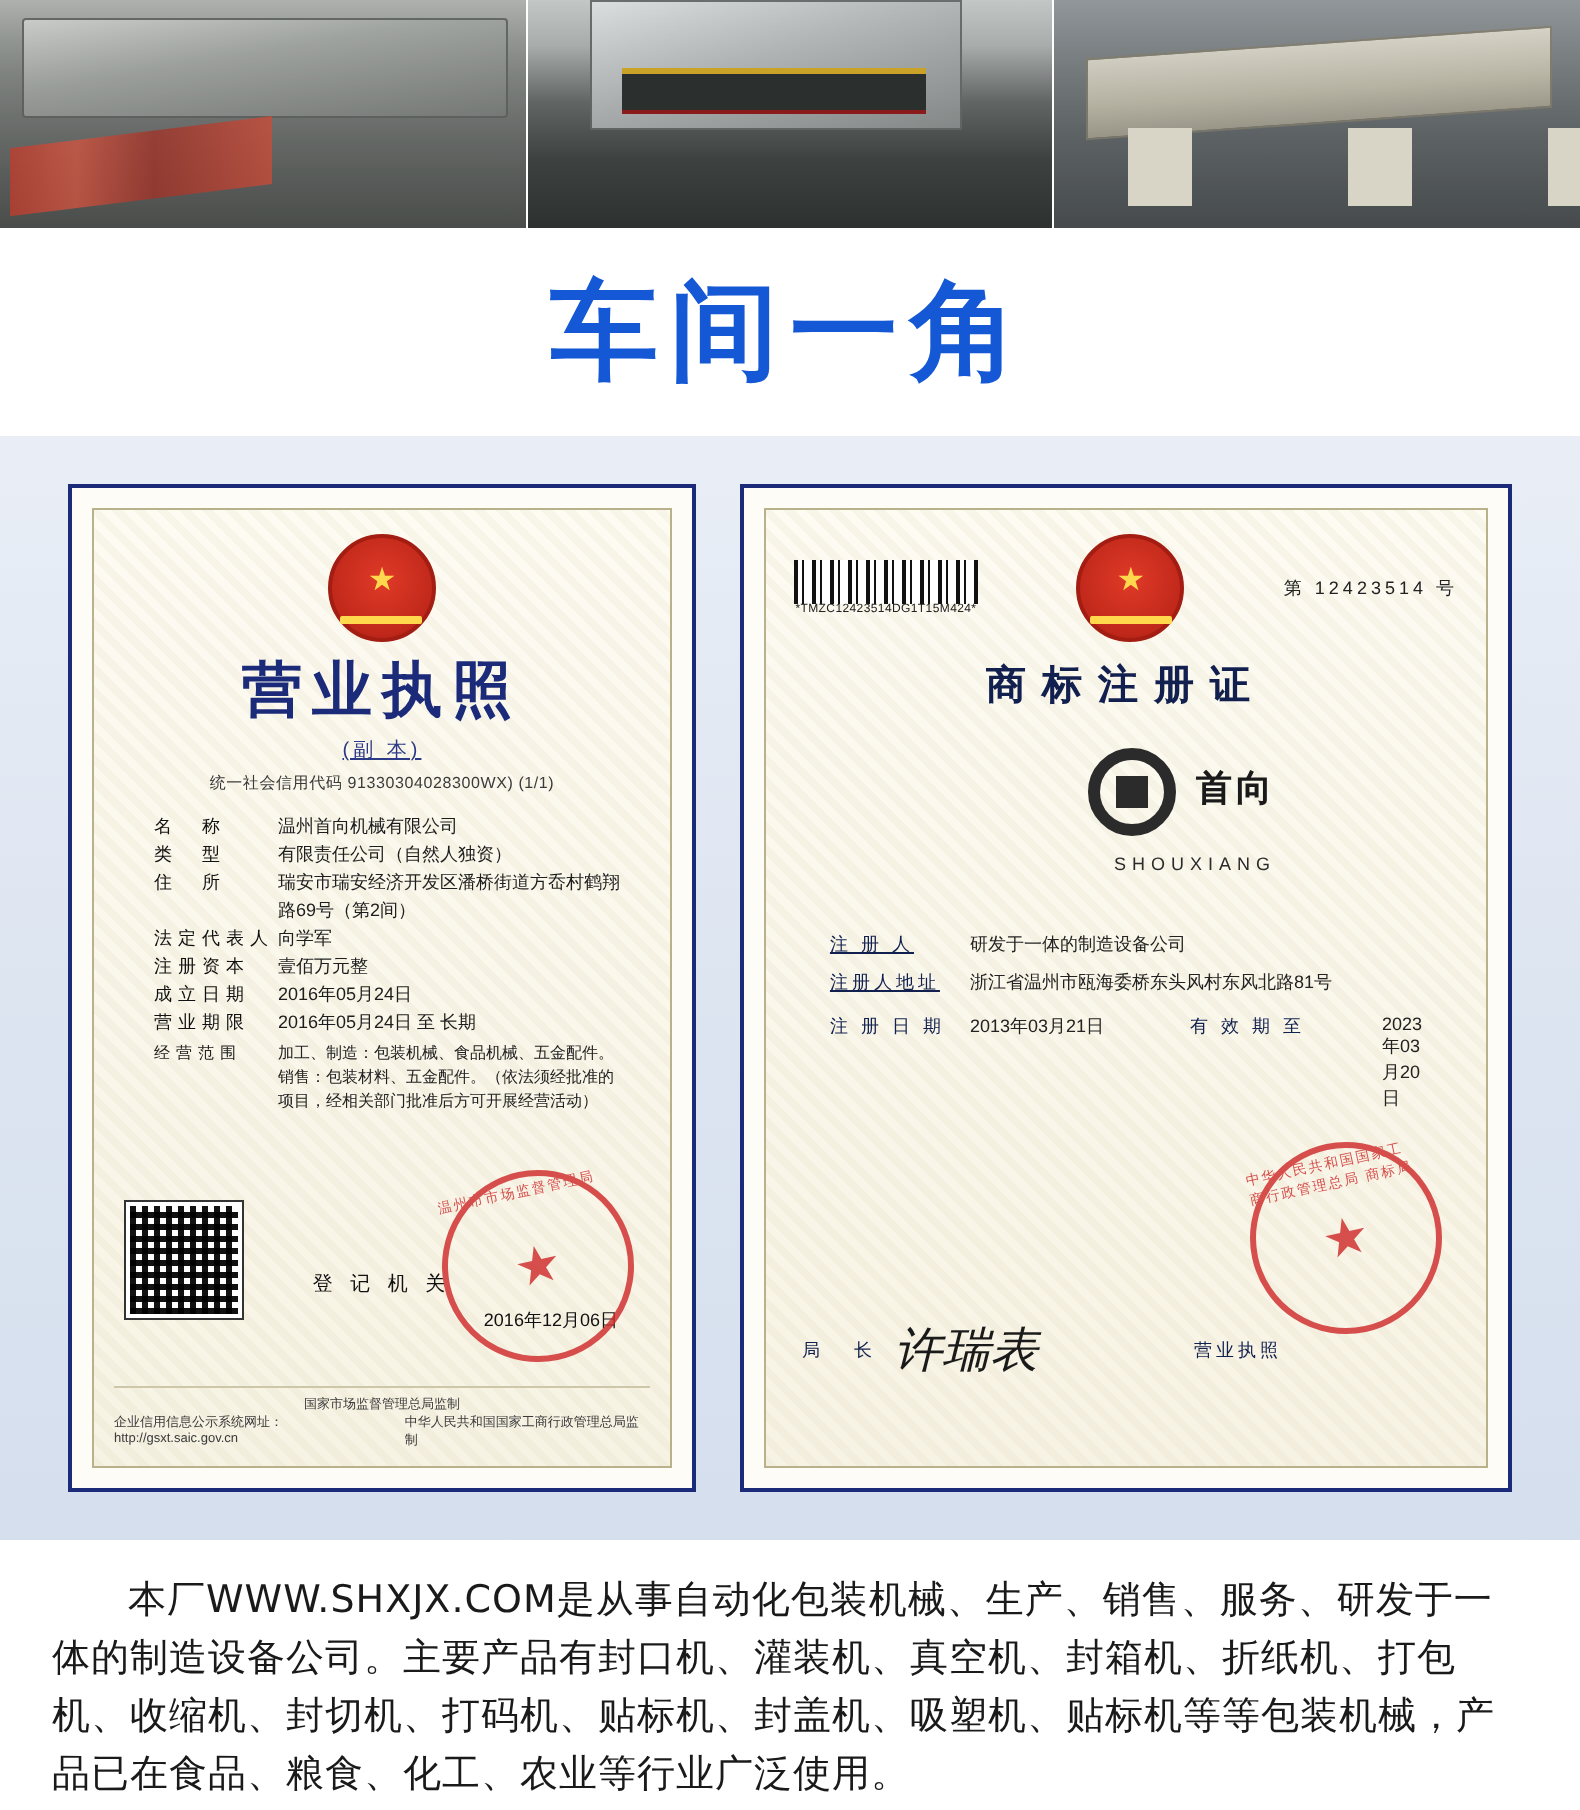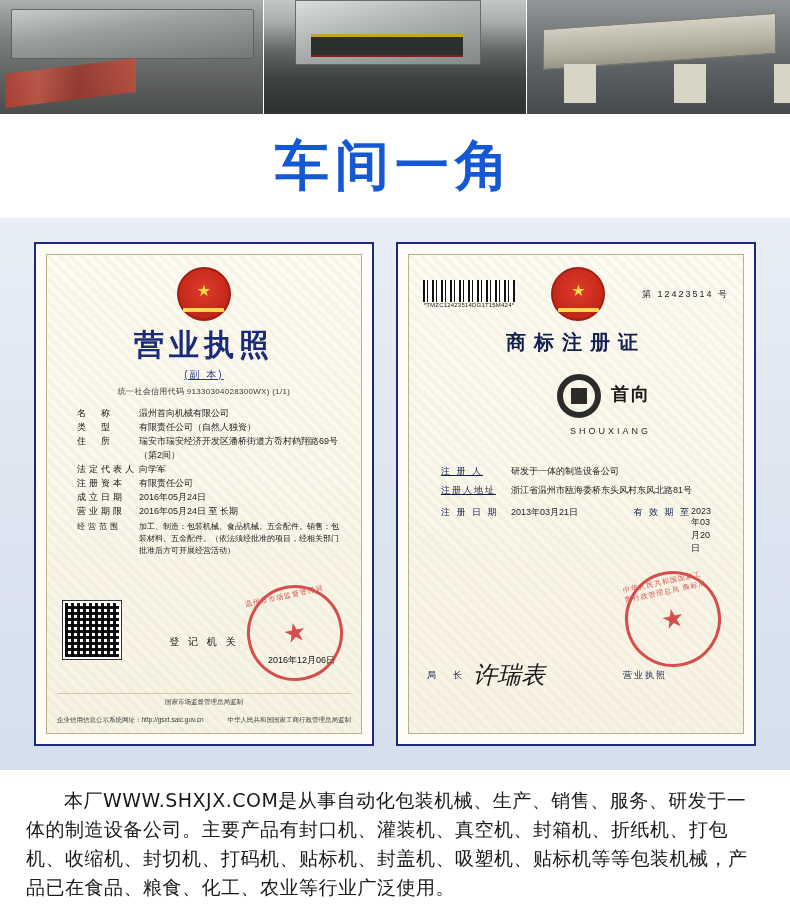--- a/index.html
+++ b/index.html
@@ -298,22 +298,22 @@
     display:inline-block; vertical-align:top; margin-left:6px; margin-top:8px;
   }
   .tm-latin { font-size:9px; letter-spacing:3px; color:#2b2b2b; margin-top:4px; }
   .tm-fields { margin: 26px 18px 0 18px; font-size:9px; color:#12204f; line-height:2.1; }
   .tm-fields .row { display:flex; border-bottom:0; }
   .tm-fields .k { flex:0 0 70px; letter-spacing:2px; color:#12204f;text-decoration:underline; }
   .tm-fields .v { flex:1 1 auto; color:#222; }
   .tm-dates { display:flex; font-size:9px; color:#12204f; margin: 6px 18px 0 18px; }
   .tm-dates .k { flex:0 0 70px; letter-spacing:2px; }
   .tm-dates .v { flex:0 0 110px; color:#222; }
-  .tm-dates .k2 { flex:0 0 70px; letter-spacing:2px;text-align:right; }
-  .tm-dates .v2 { flex:1 1 auto; color:#222; }
+  .tm-dates .k2 { flex:0 0 70px; letter-spacing:2px; }
+  .tm-dates .v2 { flex:1 1 auto; color:#222;margin-left:26px; }
   .tm-sign-row {
     position:absolute; left:18px; right:18px; bottom:42px;
     display:flex; align-items:center; font-size:9px; color:#12204f;
   }
   .tm-sign-label { flex:0 0 46px; letter-spacing:4px; }
   .tm-sign {
     flex:0 0 150px;
     font-family:"DejaVu Serif", serif;
     font-size:24px; color:#1a1a1a; font-style:italic;
   }
@@ -378,21 +378,21 @@
             <div class="row">
               <div class="k">住　所</div>
               <div class="v">瑞安市瑞安经济开发区潘桥街道方岙村鹤翔路69号（第2间）</div>
             </div>
             <div class="row">
               <div class="k">法定代表人</div>
               <div class="v">向学军</div>
             </div>
             <div class="row">
               <div class="k">注册资本</div>
-              <div class="v">有限责任公司</div>
+              <div class="v">壹佰万元整</div>
             </div>
             <div class="row">
               <div class="k">成立日期</div>
               <div class="v">2016年05月24日</div>
             </div>
             <div class="row">
               <div class="k">营业期限</div>
               <div class="v">2016年05月24日 至 长期</div>
             </div>
           </div>

